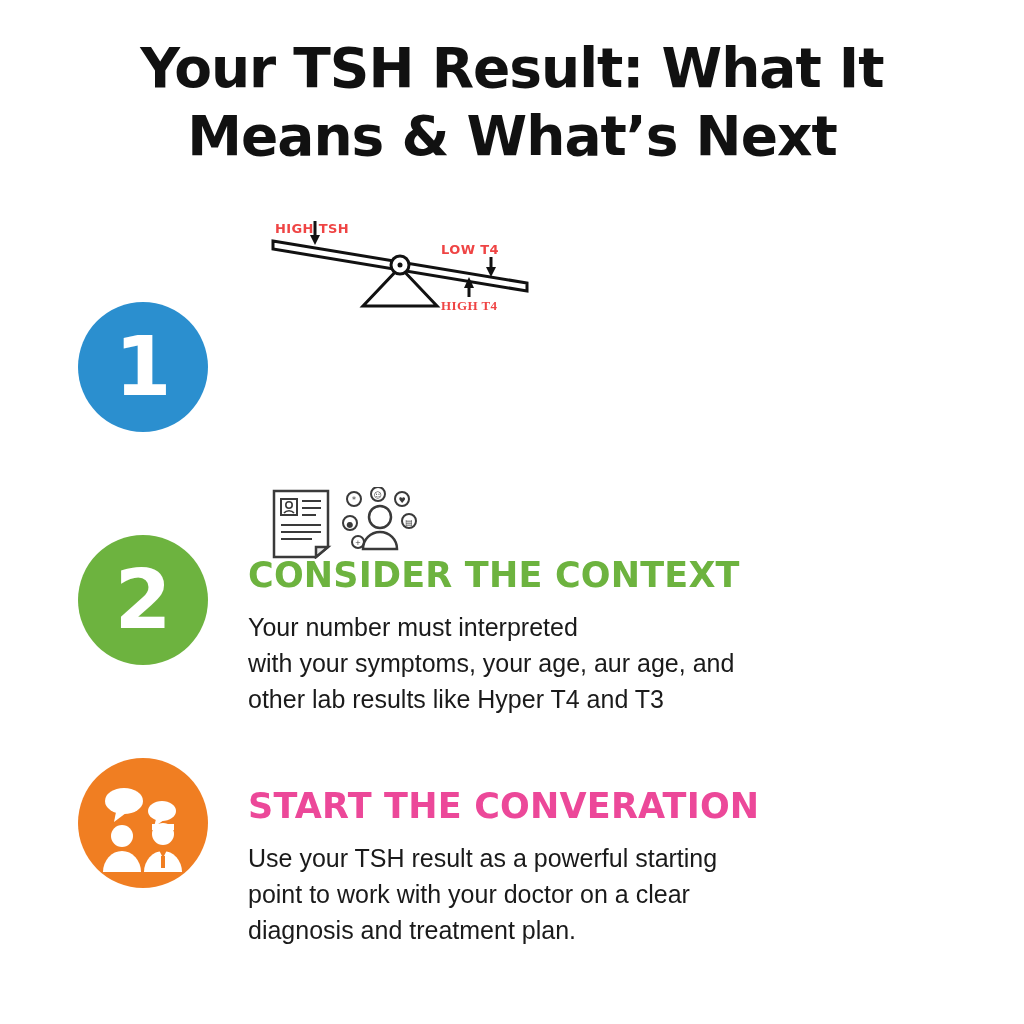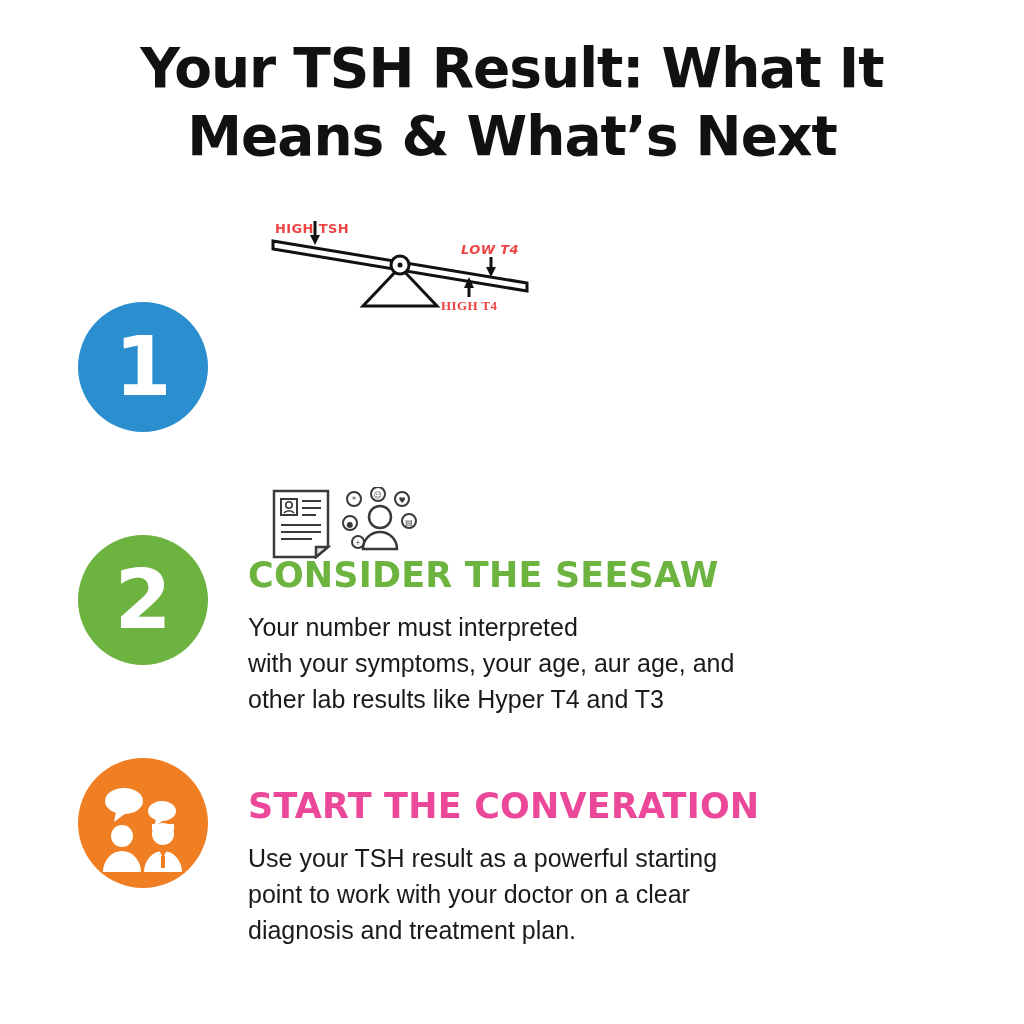--- a/index.html
+++ b/index.html
@@ -47,21 +47,21 @@
   .seesaw-label {
     position: absolute;
     font-family: "DejaVu Sans", sans-serif;
     font-weight: bold;
     font-size: 13px;
     letter-spacing: 0.4px;
     color: #ef4444;
     white-space: nowrap;
   }
   .lbl-high-tsh { left: 20px; top: 16px; }
-  .lbl-low-t4   { left: 206px; top: 37px; font-style: italic; }
+  .lbl-low-t4   { left: 186px; top: 37px; }
   .lbl-high-t4  { left: 186px; top: 93px; font-family: Liberation Serif, serif; }
 
   
   .step {
     position: absolute;
     display: flex;
     align-items: flex-start;
   }
   .badge {
     width: 130px;
@@ -184,21 +184,21 @@
     <div class="badge" style="background:#2b8fcf;">
       <span>1</span>
     </div>
   </div>
 
   <div class="step" id="step-2">
     <div class="badge" style="background:#6db33f;">
       <span>2</span>
     </div>
     <div class="step-text">
-      <h2 class="step-heading" style="color:#6db33f;">CONSIDER THE SEESAW</h2>
+      <h2 class="step-heading" style="color:#6db33f;">CONSIDER THE CONTEXT</h2>
       <p class="step-body">Your number must interpreted
 with your symptoms, your age, aur age, and
  other lab results like Hyper T4 and T3</p>
     </div>
   </div>
 
   <div class="step" id="step-3">
     <div class="badge icon-badge" style="background:#f07e22;">
       <svg width="110" height="110" viewBox="0 0 110 110">
 

